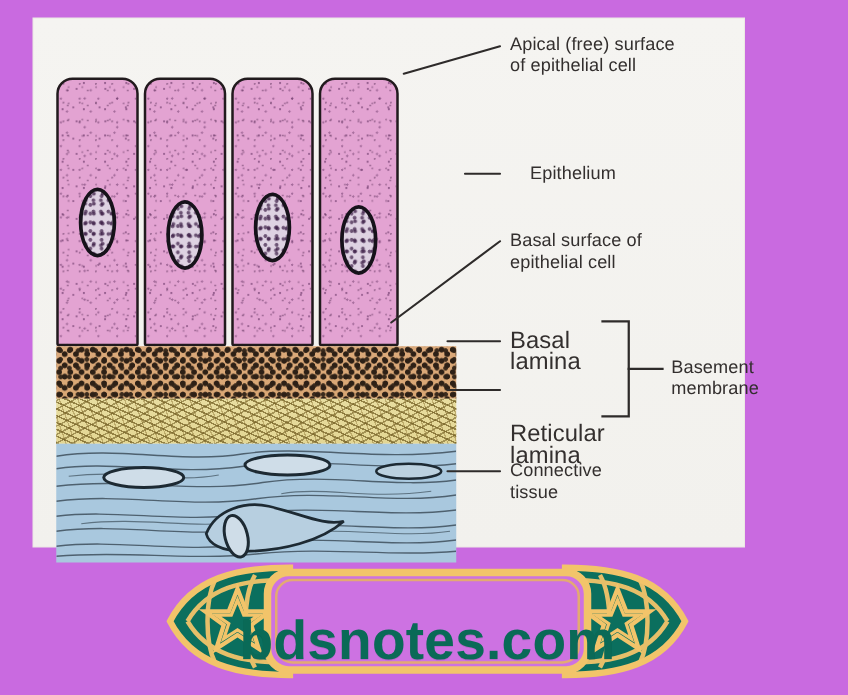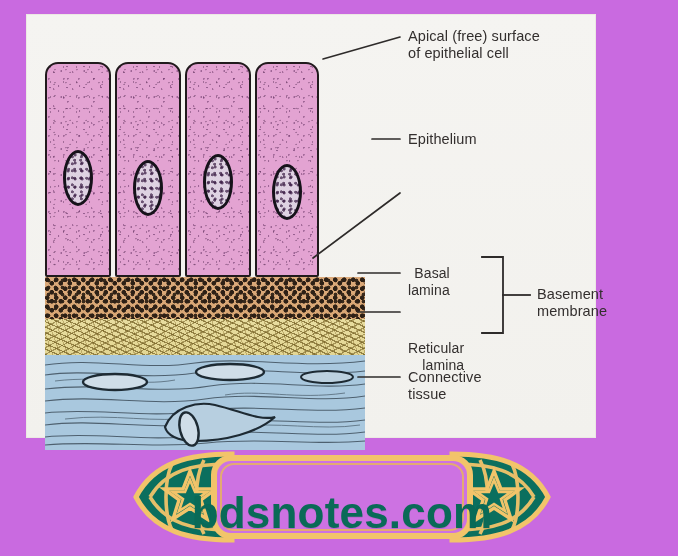--- a/index.html
+++ b/index.html
@@ -153,21 +153,21 @@
   
   .label {
     position: absolute;
     color: #332f2e;
     font-size: 14.5px;
     line-height: 17px;
     letter-spacing: .1px;
     white-space: pre-line;
     font-family: "Liberation Sans", sans-serif;
   }
-  .label.small { font-size: 14px; line-height: 16.5px; text-align: right; }
+  .label.small { font-size: 19px; line-height: 16.5px; }
 
   
   .banner {
     position: absolute;
     left: 128px;
     top: 450px;
     width: 428px;
     height: 94px;
   }
   .banner svg { position: absolute; inset: 0; }
@@ -263,22 +263,24 @@
 
         <g stroke="#2e2b2a" fill="none" stroke-width="1.8" stroke-linecap="square">
           <path d="M455,242 L476,242 L476,318 L455,318"></path>
           <path d="M476,280 L503,280"></path>
         </g>
       </svg>
 
       <div class="label" style="left:381px; top:13px;">Apical (free) surface
 of epithelial cell</div>
 
-      <div class="label" style="left:381px; top:116px;">Epithelium</div>
-
+      <div class="label" style="left:397px; top:116px;">Epithelium</div>
+
+      <div class="label" style="left:381px; top:170px;">Basal surface of
+epithelial cell</div>
 
       <div class="label small" style="left:381px; top:250px;">Basal
 lamina</div>
 
       <div class="label small" style="left:381px; top:289px;margin-top:36px;">Reticular
 lamina</div>
 
       <div class="label" style="left:381px; top:354px;">Connective
 tissue</div>
 

